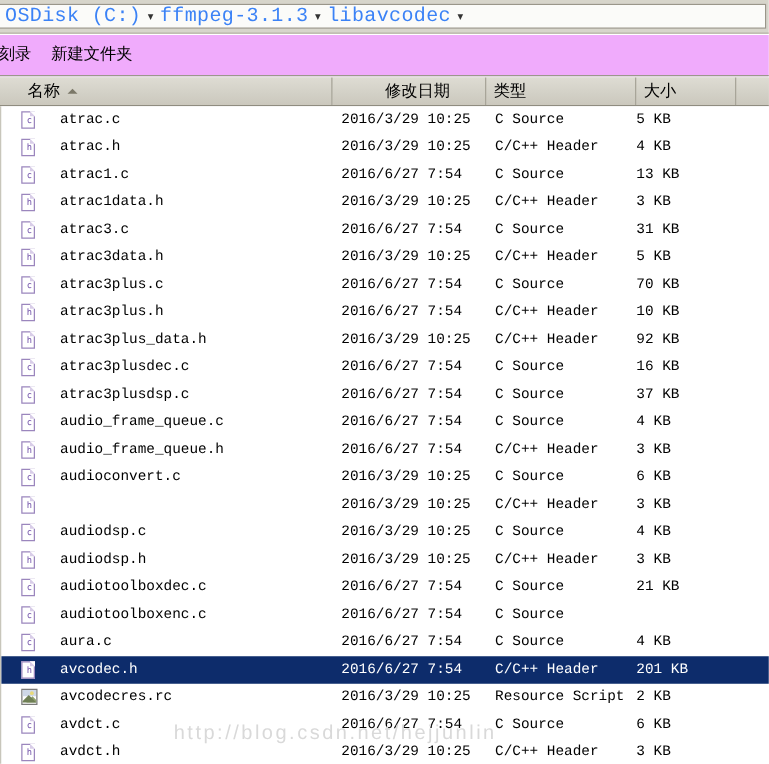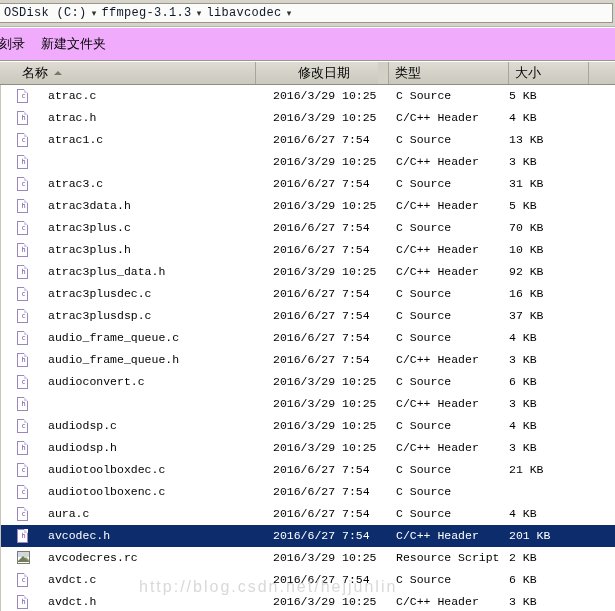--- a/index.html
+++ b/index.html
@@ -24,21 +24,21 @@
     background:#fbfbf9;
     border:1px solid #9a968a;
     box-sizing:border-box;
     display:flex;align-items:center;
     padding-left:3px;
     overflow:hidden;
     white-space:nowrap;
   }
   .crumb{
     font-family:"Liberation Mono","DejaVu Sans Mono",monospace;
-    font-size:12px;color:#0f172a;padding:0 2px;line-height:18px;
+    font-size:16px;color:#3b82f6;padding:0 2px;line-height:18px;
     letter-spacing:0.3px;
   }
   .crumb-arrow{
     display:inline-block;width:11px;text-align:center;
     color:#333;font-size:9px;line-height:18px;
   }
 
   
   .toolbar{
     position:absolute;left:0;top:28px;width:615px;height:33px;
@@ -178,21 +178,21 @@
   <div class="toolbar" id="toolbar">
       <div class="tb-item tb-first">刻录</div>
       <div class="tb-item">新建文件夹</div>
     </div>
 
   <div class="colhead">
     <div class="ch first" style="left:0;width:265px;">
       <span>名称</span>
       <span class="sort-arrow"></span>
     </div>
-    <div class="ch" style="left:255px;width:123px;padding-left:42px;">
+    <div class="ch" style="left:265px;width:123px;padding-left:42px;">
       <span>修改日期</span>
     </div>
     <div class="ch" style="left:388px;width:120px;">
       <span>类型</span>
     </div>
     <div class="ch" style="left:508px;width:80px;">
       <span>大小</span>
     </div>
     <div class="ch ch-spacer" style="left:588px;width:27px;"></div>
   </div>
@@ -230,20 +230,21 @@
         <span class="cell c-date">2016/6/27 7:54</span>
         <span class="cell c-type">C Source</span>
         <span class="cell c-size">13 KB</span>
       </div>
       <div class="row">
         <span class="ficon">
           <span class="doc">
             <span class="ltr">h</span>
           </span>
         </span>
+        <span class="cell c-name">atrac1data.h</span>
         <span class="cell c-date">2016/3/29 10:25</span>
         <span class="cell c-type">C/C++ Header</span>
         <span class="cell c-size">3 KB</span>
       </div>
       <div class="row">
         <span class="ficon">
           <span class="doc">
             <span class="ltr">c</span>
           </span>
         </span>

